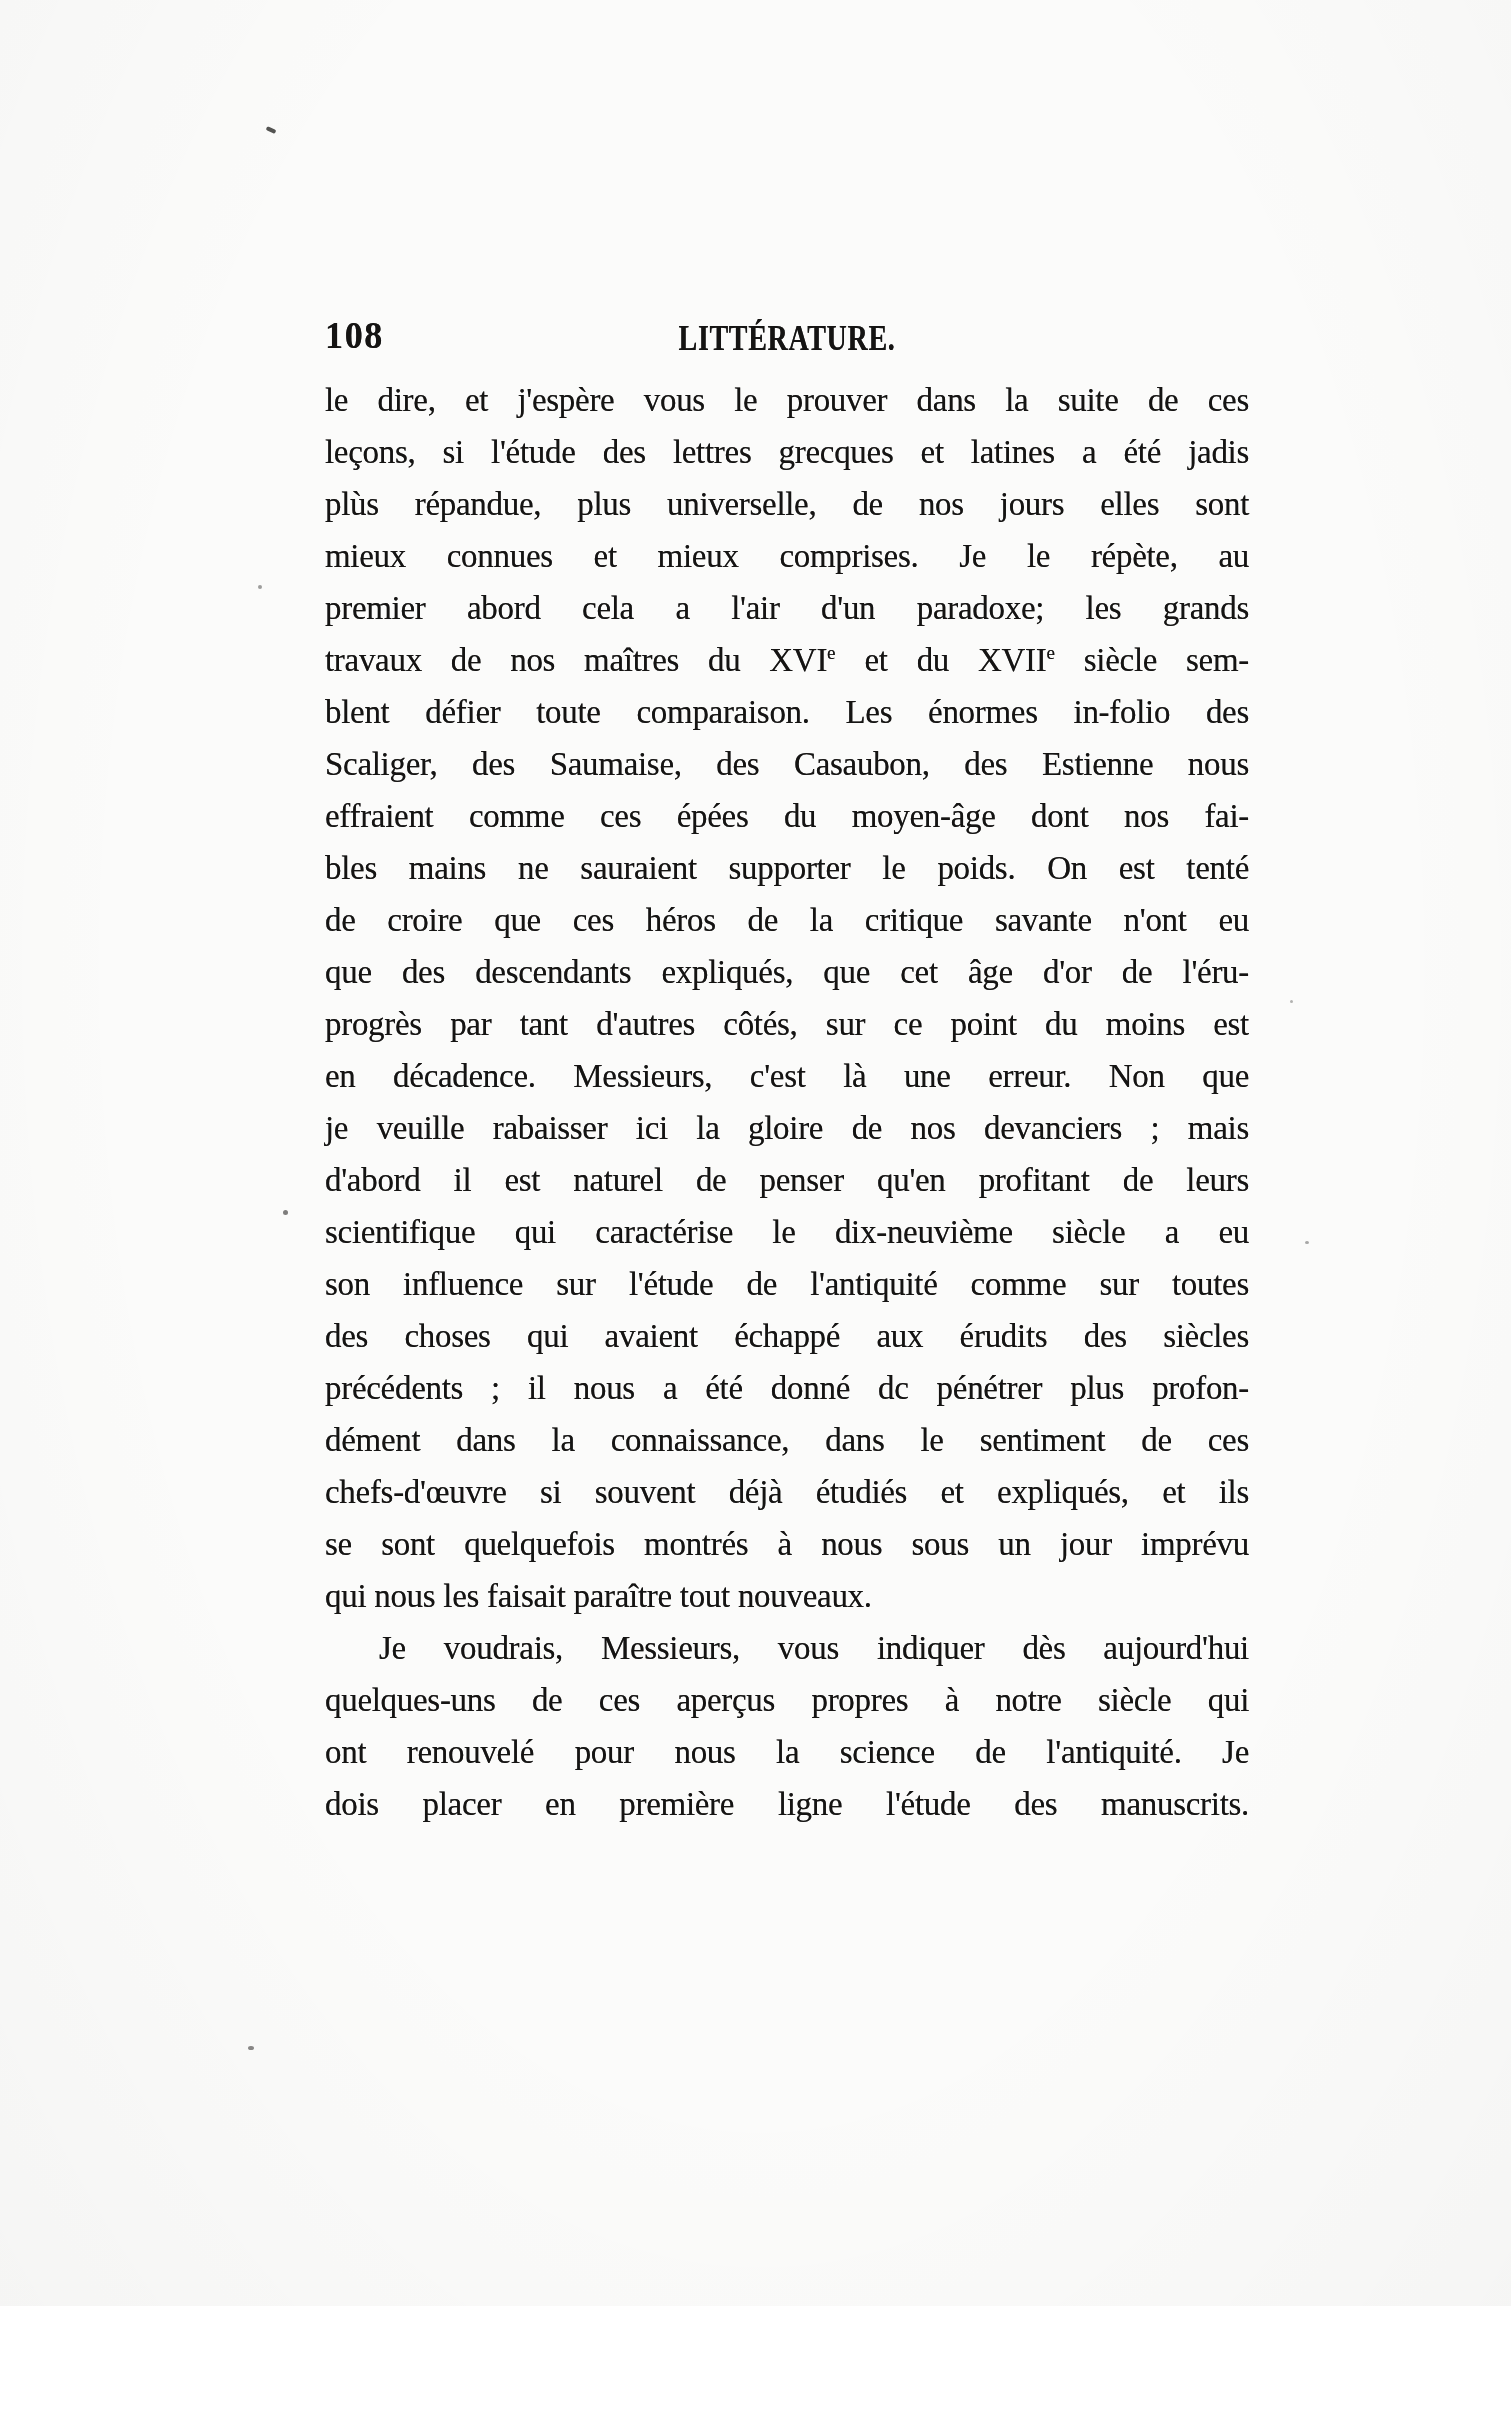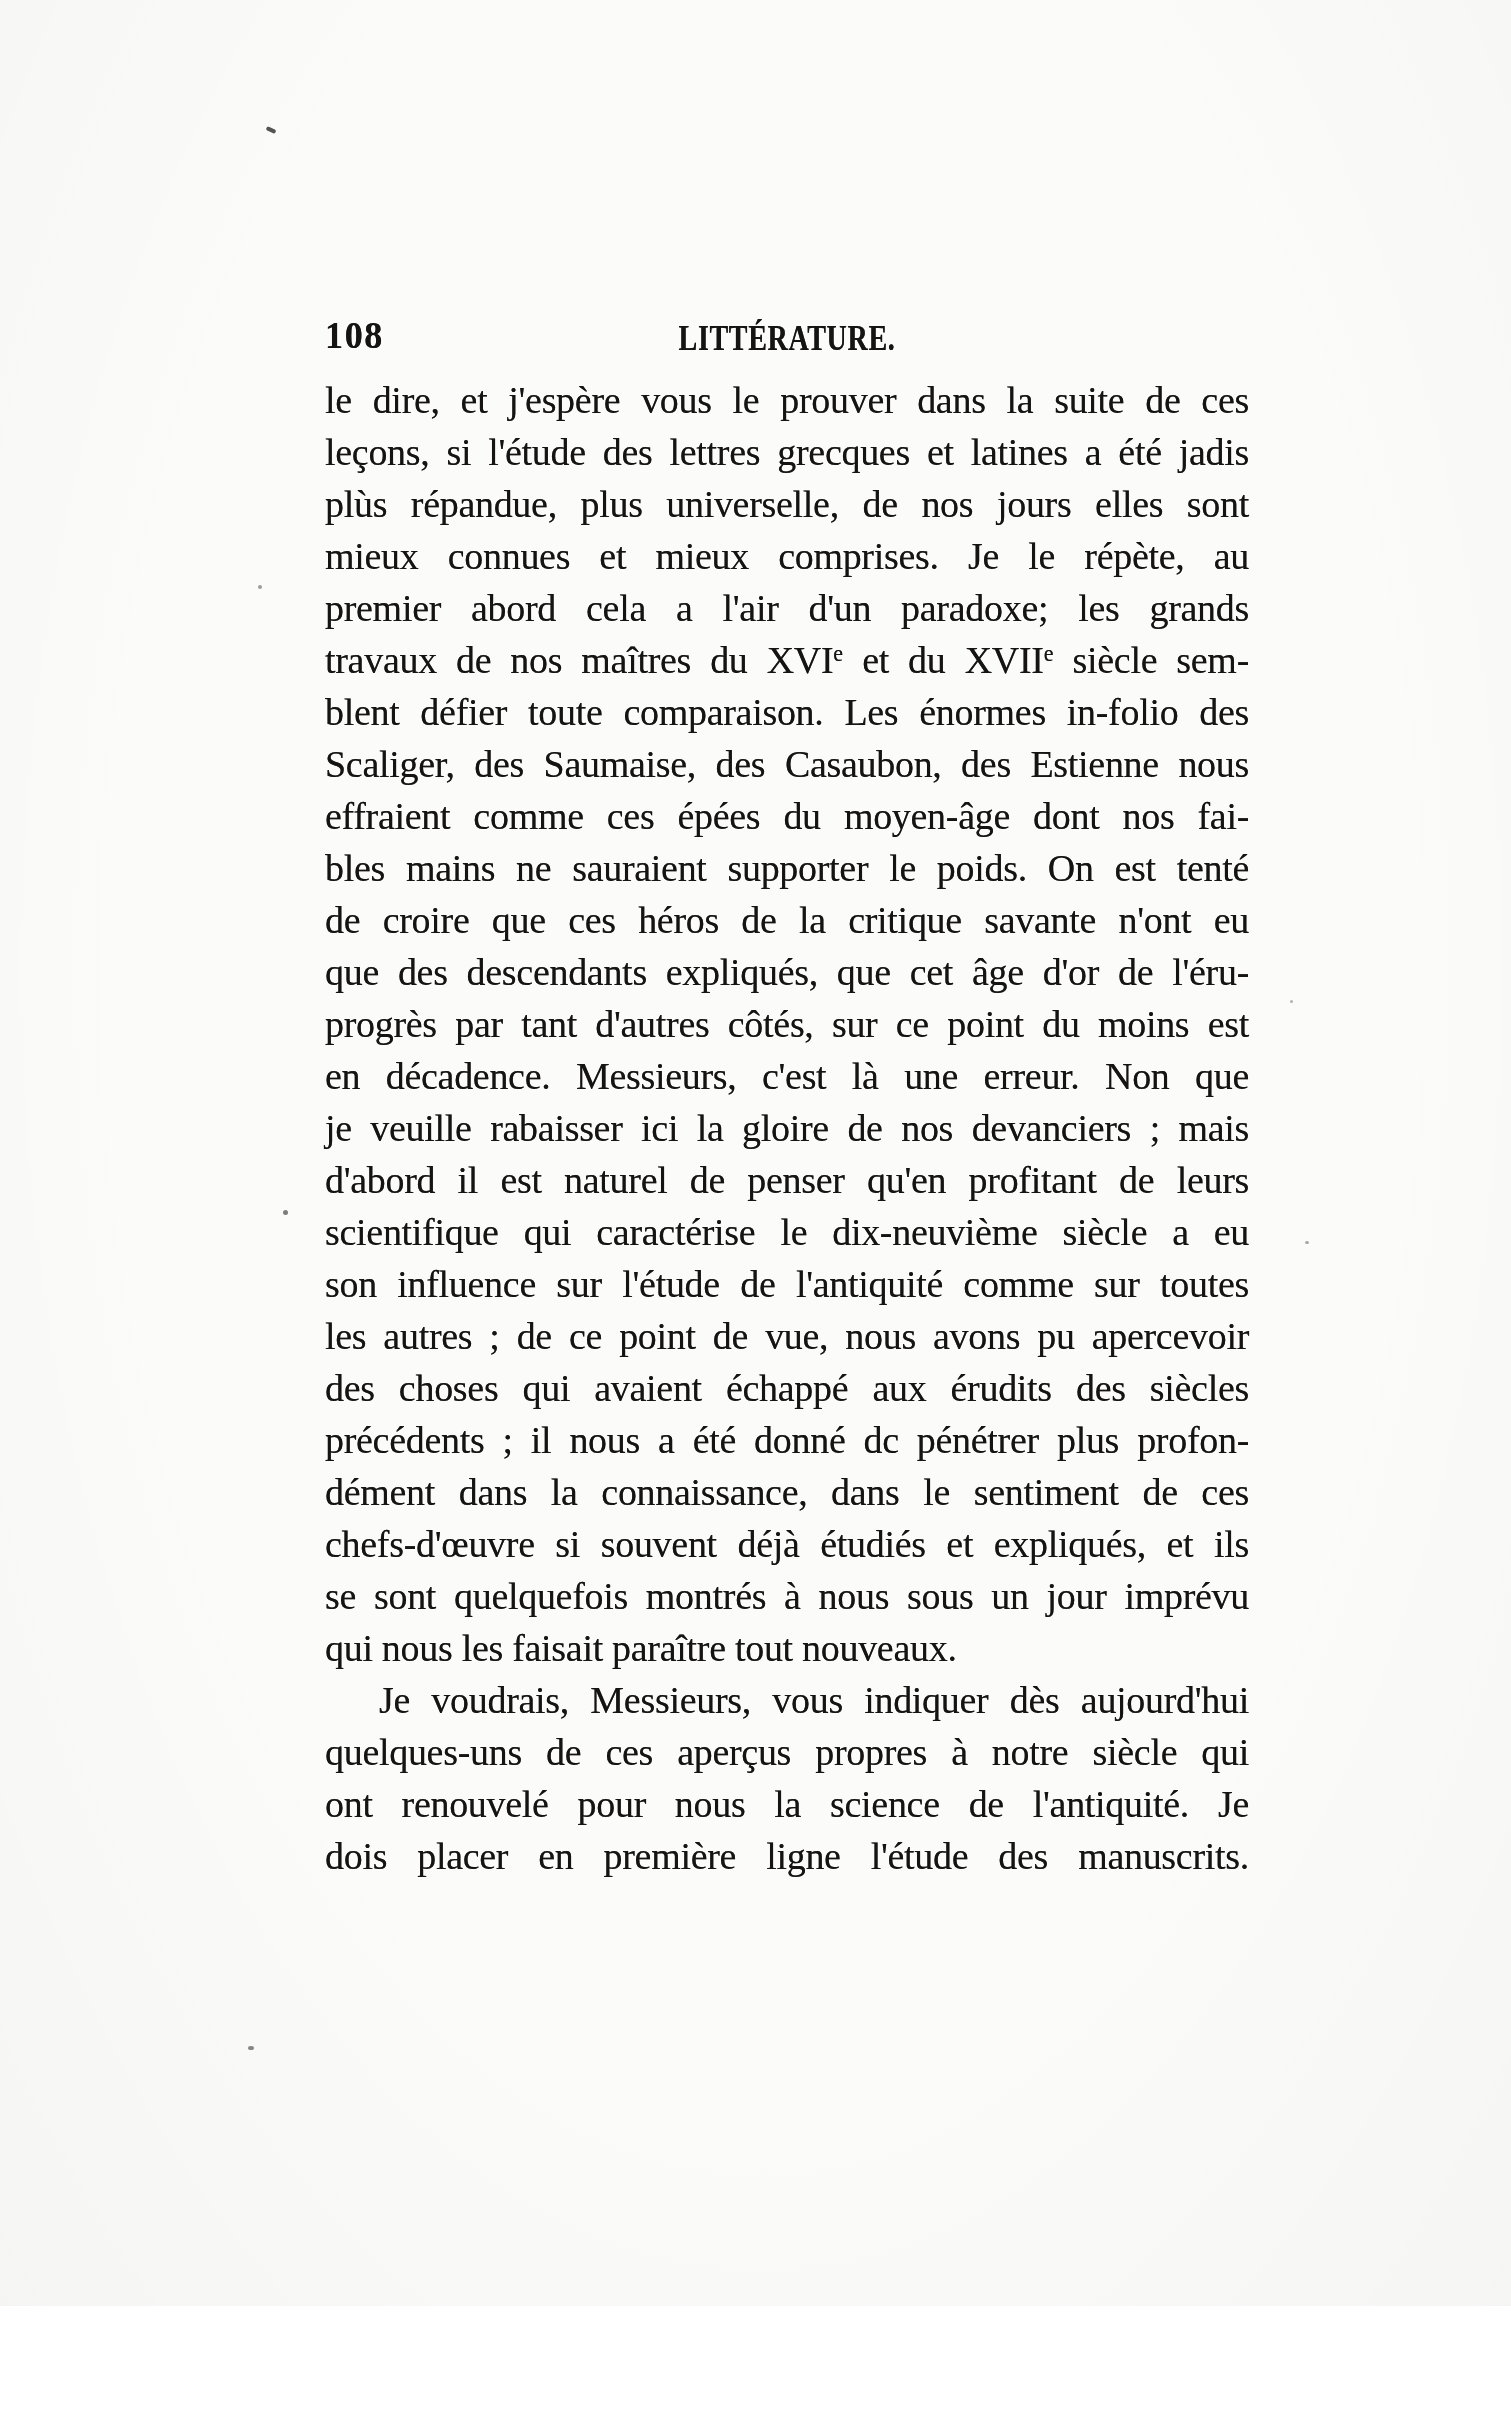--- a/index.html
+++ b/index.html
@@ -56,21 +56,21 @@
     transform-origin: center top;
     text-shadow: 0 0 0.5px rgba(10,10,10,0.75);
   }
   .body-text {
     position: absolute;
     top: 374px;
     left: 325px;
     width: 924px;
   }
   .line {
-    font-size: 38px;
+    font-size: 33px;
     line-height: 52px;
     letter-spacing: -0.3px;
     text-align: justify;
     text-align-last: justify;
     text-shadow: 0 0 0.5px rgba(10,10,10,0.65);
   }
   .line.endline {
     text-align: center;
     text-align-last: left;
   }
@@ -112,21 +112,20 @@
       <div class="line">effraient comme ces épées du moyen-âge dont nos fai-</div>
       <div class="line">bles mains ne sauraient supporter le poids. On est tenté</div>
       <div class="line">de croire que ces héros de la critique savante n'ont eu</div>
       <div class="line">que des descendants expliqués, que cet âge d'or de l'éru-</div>
       <div class="line">progrès par tant d'autres côtés, sur ce point du moins est</div>
       <div class="line">en décadence. Messieurs, c'est là une erreur. Non que</div>
       <div class="line">je veuille rabaisser ici la gloire de nos devanciers ; mais</div>
       <div class="line">d'abord il est naturel de penser qu'en profitant de leurs</div>
       <div class="line">scientifique qui caractérise le dix-neuvième siècle a eu</div>
       <div class="line">son influence sur l'étude de l'antiquité comme sur toutes</div>
-      <div class="line">les autres ; de ce point de vue, nous avons pu apercevoir</div>
       <div class="line">des choses qui avaient échappé aux érudits des siècles</div>
       <div class="line">précédents ; il nous a été donné dc pénétrer plus profon-</div>
       <div class="line">dément dans la connaissance, dans le sentiment de ces</div>
       <div class="line">chefs-d'œuvre si souvent déjà étudiés et expliqués, et ils</div>
       <div class="line">se sont quelquefois montrés à nous sous un jour imprévu</div>
       <div class="line endline">qui nous les faisait paraître tout nouveaux.</div>
       <div class="line indent">Je voudrais, Messieurs, vous indiquer dès aujourd'hui</div>
       <div class="line">quelques-uns de ces aperçus propres à notre siècle qui</div>
       <div class="line">ont renouvelé pour nous la science de l'antiquité. Je</div>
       <div class="line">dois placer en première ligne l'étude des manuscrits.</div>

